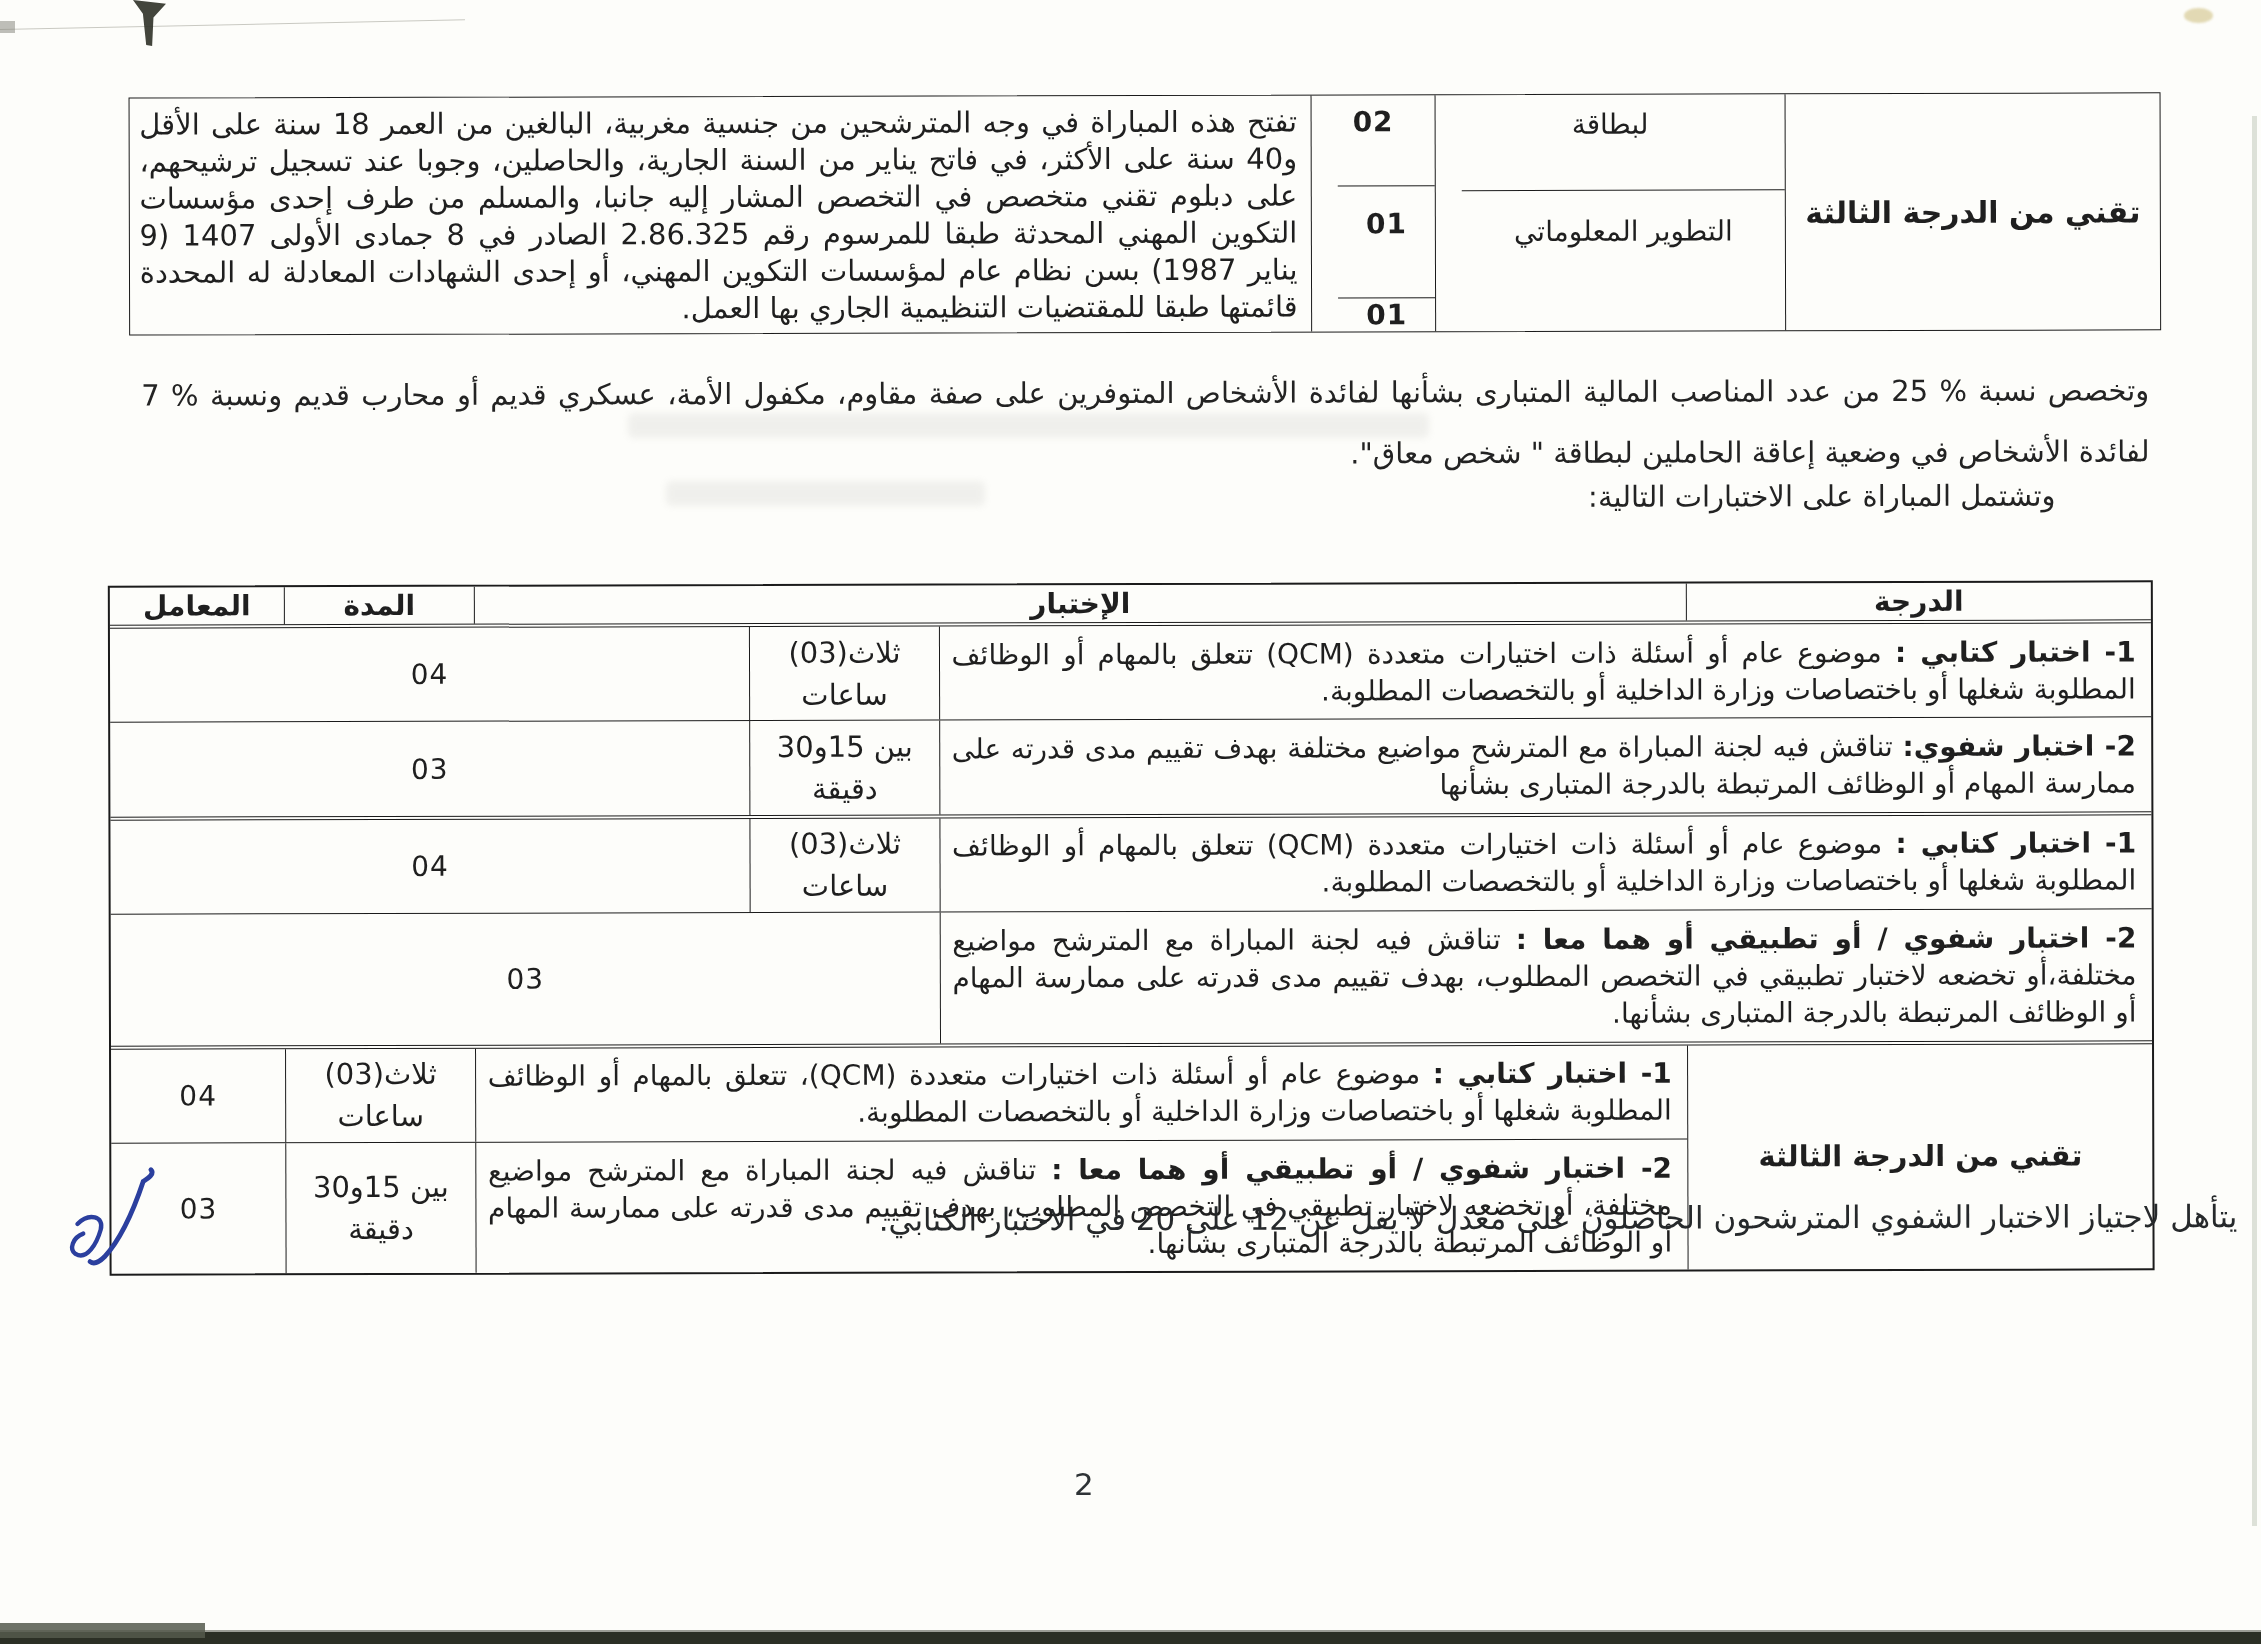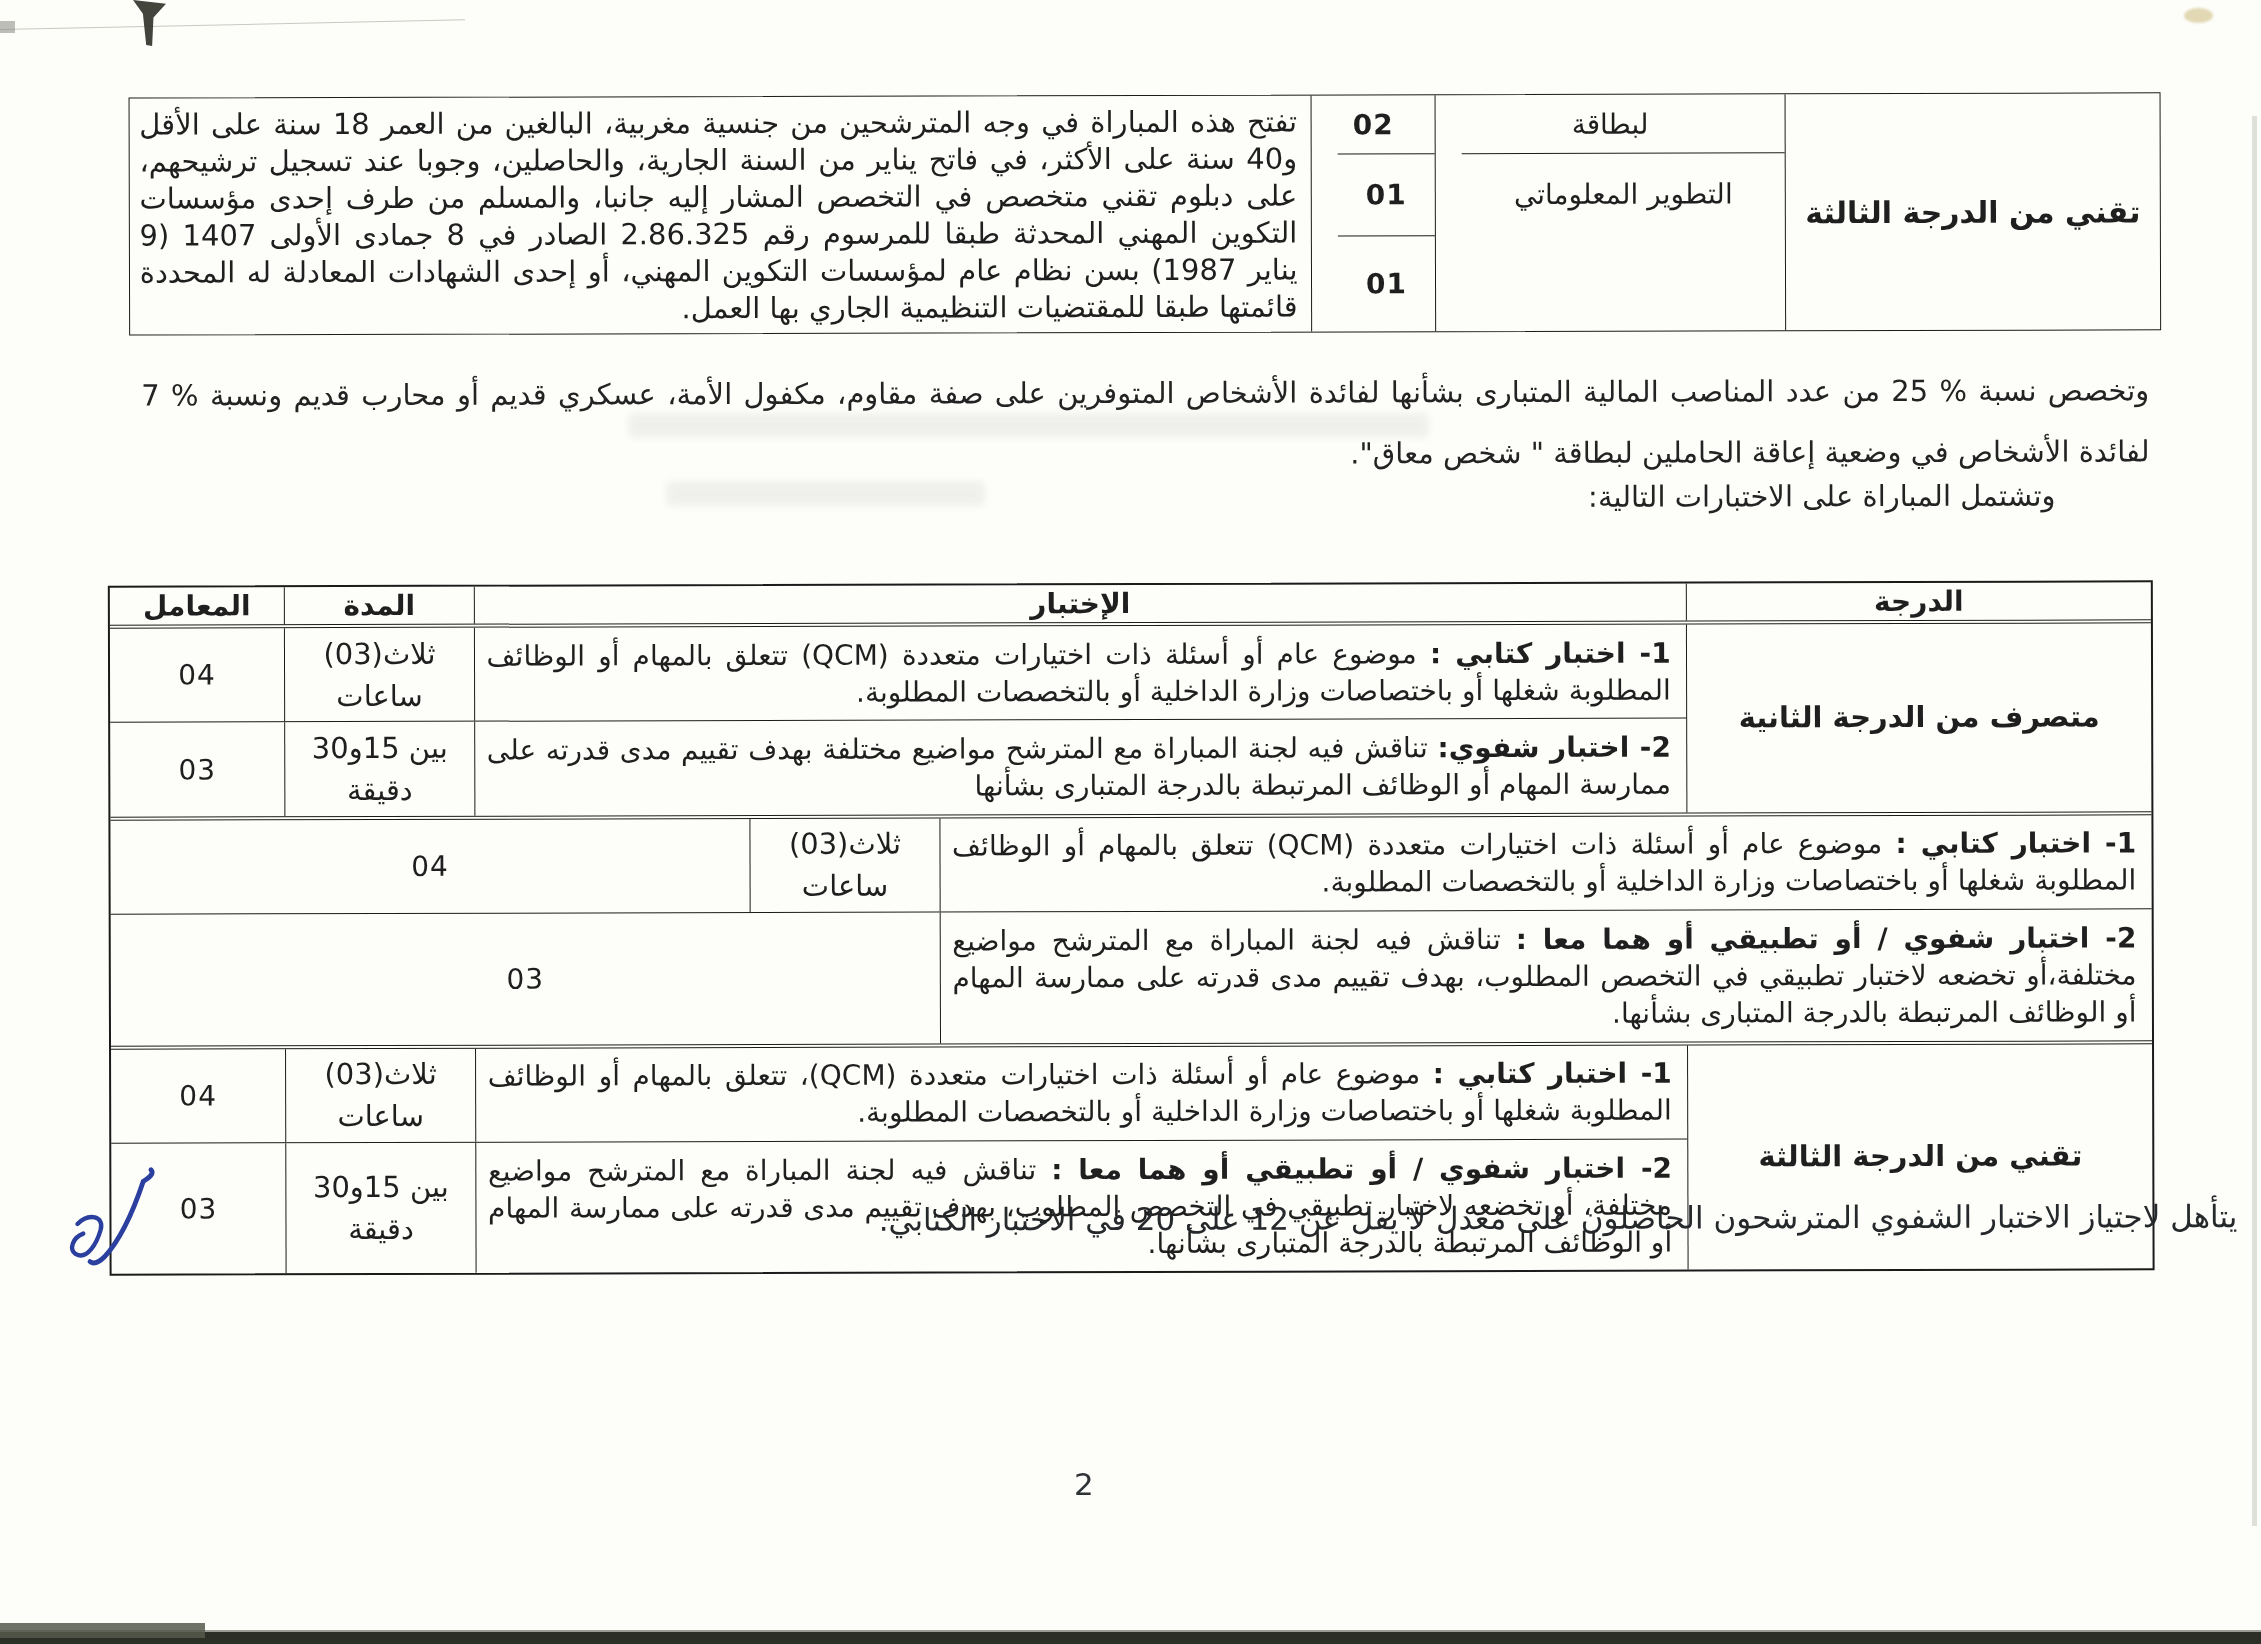--- a/index.html
+++ b/index.html
@@ -30,21 +30,21 @@
 
   
   .toptable{
     position:absolute; left:130px; top:95px; width:2032px; height:238px;
     display:flex; direction:rtl; border:1.9px solid #1b1b1b; box-sizing:border-box;
     background:#fdfdfa;
   }
   .toptable *{box-sizing:border-box;}
   .tt-grade{flex:none;width:375px;border-left:1.9px solid #1b1b1b;display:flex;align-items:center;
     justify-content:center;font-weight:bold;font-size:30px;text-align:center;}
-  .tt-col{flex:none;display:flex;flex-direction:column;border-left:1.9px solid #1b1b1b;}
+  .tt-col{flex:none;display:flex;flex-direction:column;border-left:1.9px solid #1b1b1b;gap:37px;}
   .tt-specs{width:350px;}
   .tt-nums{width:124px;}
   .tt-cell{display:flex;align-items:center;justify-content:center;text-align:center;}
   .tt-cell + .tt-cell{border-top:1.9px solid #1b1b1b;margin-left:26px;}
   .tt-r1{height:58px;} .tt-r2{height:82px;} .tt-r3{flex:1;}
   .tt-spec{font-size:28px;}
   .tt-num{font-weight:bold;font-size:28px;letter-spacing:1px;}
   .tt-text{flex:1;padding:7.7px 13.5px 5.8px 9.7px;font-size:29px;line-height:37px;
     text-align:justify;direction:rtl;}
 
@@ -125,21 +125,20 @@
 
     <div class="xtable">
       <div class="xhead">
         <div class="col-grade">الدرجة</div>
         <div class="col-exam">الإختبار</div>
         <div class="col-dur">المدة</div>
         <div class="col-coef">المعامل</div>
       </div>
 
       <div class="xgroup">
-        <div class="xg-grade">متصرف من الدرجة الثانية</div>
         <div class="xg-rows">
           <div class="xrow rh-90">
             <div class="x-exam"><b>1- اختبار كتابي :</b> <span>موضوع عام أو أسئلة ذات اختيارات متعددة (QCM) تتعلق بالمهام أو الوظائف المطلوبة شغلها أو باختصاصات وزارة الداخلية أو بالتخصصات المطلوبة.</span></div>
             <div class="x-dur">ثلاث(03) ساعات</div>
             <div class="x-coef">04</div>
           </div>
           <div class="xrow rh-78">
             <div class="x-exam"><b>2- اختبار شفوي:</b> <span>تناقش فيه لجنة المباراة مع المترشح مواضيع مختلفة بهدف تقييم مدى قدرته على ممارسة المهام أو الوظائف المرتبطة بالدرجة المتبارى بشأنها</span></div>
             <div class="x-dur">بين 15و30 دقيقة</div>
             <div class="x-coef">03</div>

